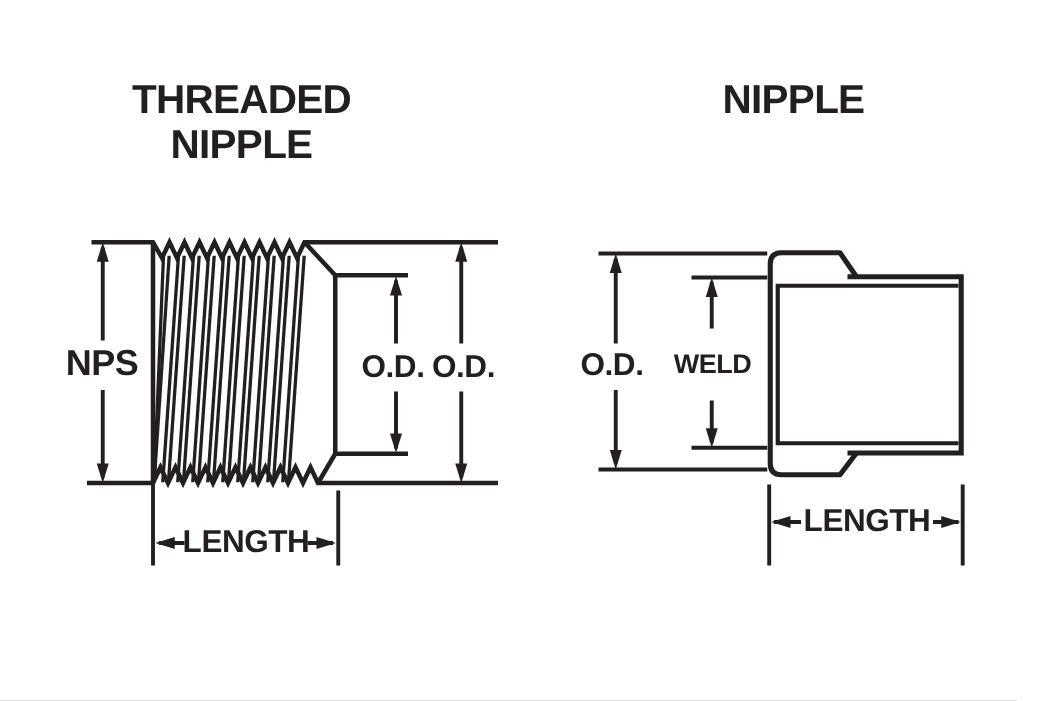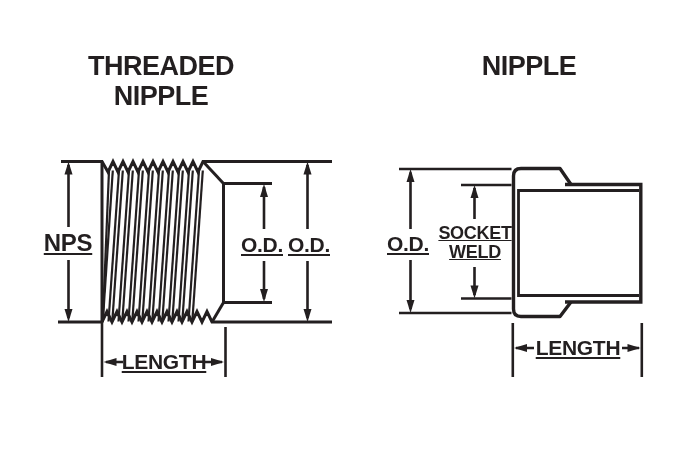--- a/index.html
+++ b/index.html
@@ -12,21 +12,21 @@
   #stage svg{ position:absolute; left:0; top:0; }
   .title{
     position:absolute; text-align:center; color:var(--ink);
     font-size:27px; font-weight:bold; line-height:30px; letter-spacing:-0.5px;
   }
   #title-left{ left:41px; top:51px; width:240px; }
   #title-right{ left:409px; top:51px; width:240px; }
   .lbl{
     position:absolute; transform:translate(-50%,-50%);
     color:var(--ink); font-weight:bold; white-space:nowrap;
-    letter-spacing:-0.3px; text-align:center;text-decoration:underline;
+    letter-spacing:-0.3px; text-align:center;
   }
   .lbl-nps{ left:68px; top:243px; font-size:24px; }
   .lbl-od-inner{ left:262px; top:245px; font-size:21px; }
   .lbl-od-outer{ left:309px; top:245px; font-size:21px; }
   .lbl-length-threaded{ left:164px; top:362px; font-size:21px; }
   .lbl-od-socket{ left:408px; top:244px; font-size:21px; }
   .lbl-socket-bore{ left:475px; top:243px; font-size:18px; line-height:19px; }
   .lbl-length-socket{ left:578px; top:348px; font-size:21px; }
   path,line,polygon{ vector-effect:none; }
 </style>
@@ -143,18 +143,17 @@
       </g>
     </g>
   </svg>
 
   <div class="lbl lbl-nps">NPS</div>
   <div class="lbl lbl-od-inner">O.D.</div>
   <div class="lbl lbl-od-outer">O.D.</div>
   <div class="lbl lbl-length-threaded">LENGTH</div>
   <div class="lbl lbl-od-socket">O.D.</div>
   <div class="lbl lbl-socket-bore">
-    <div>SOCKET</div>
     <div>WELD</div>
   </div>
   <div class="lbl lbl-length-socket">LENGTH</div>
 
 </div>
 
 </body></html>

